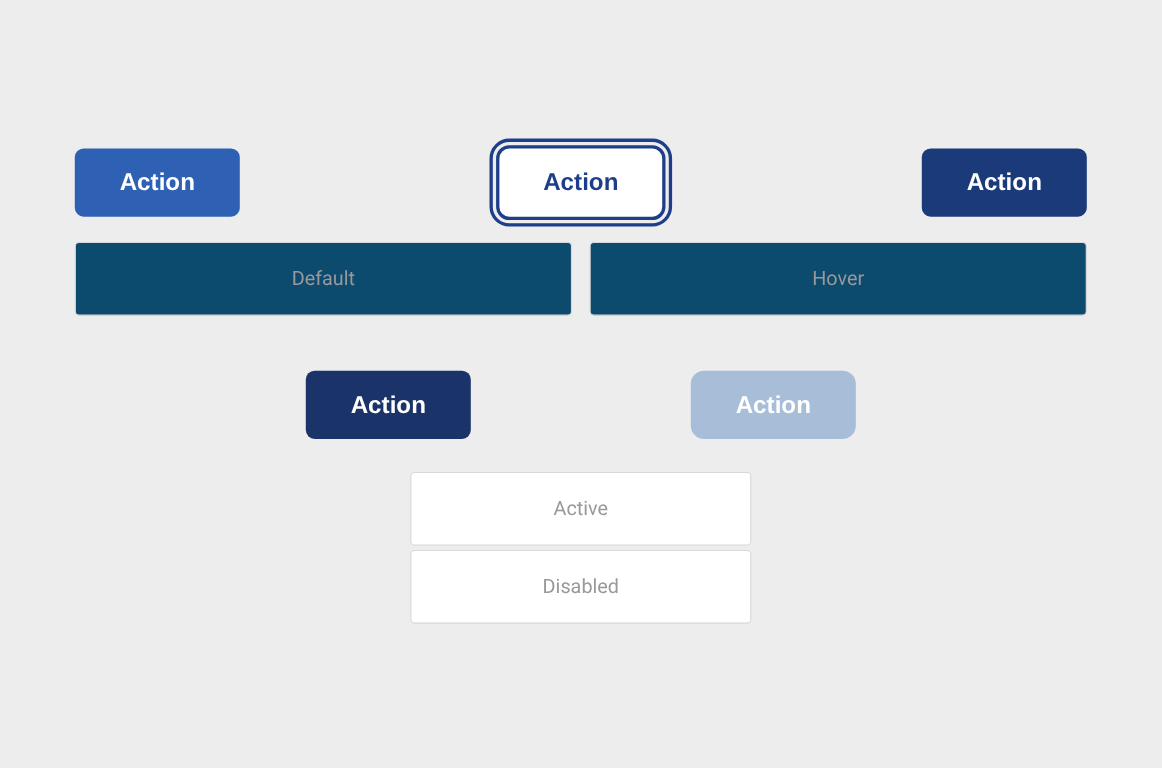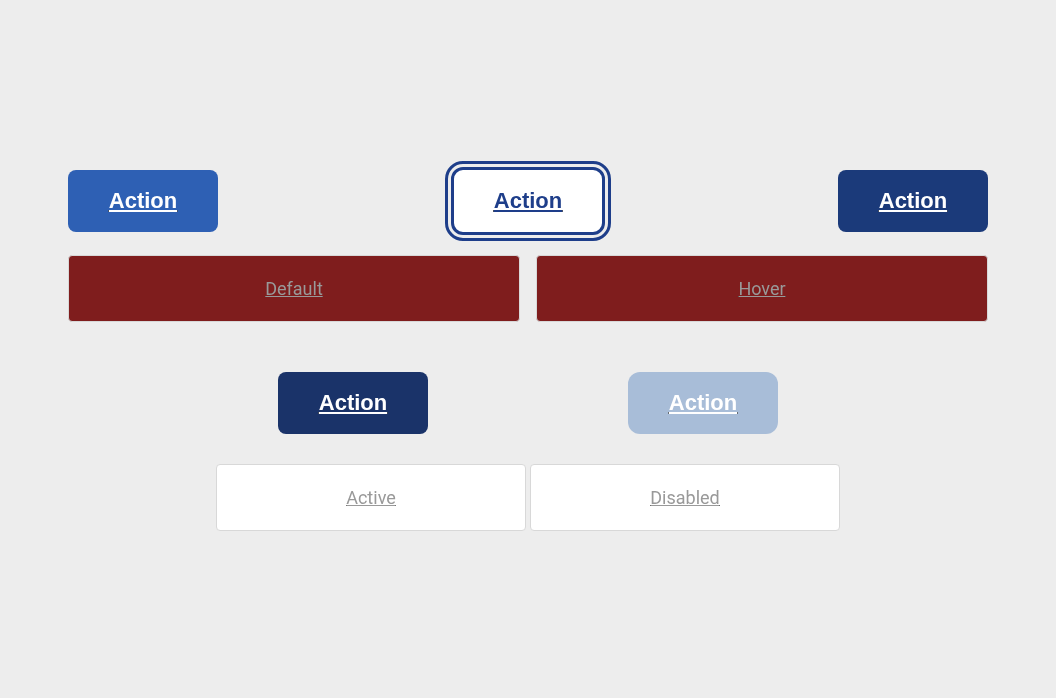--- a/index.html
+++ b/index.html
@@ -1,19 +1,18 @@
 <!DOCTYPE html>
 <html><head>
   <meta charset="utf-8">
   <style>
     * {
       box-sizing: border-box;
       margin: 0;
       padding: 0;
-      text-decoration: underline;
     }
 
     body {
       background-color: #EDEDED;
       width: 1056px;
       height: 698px;
       font-family: -apple-system, BlinkMacSystemFont, 'Segoe UI', Roboto, sans-serif;
       display: flex;
       align-items: center;
       justify-content: center;
@@ -79,21 +78,21 @@
       display: flex;
       flex-direction: row;
       justify-content: space-between;
       align-items: center;
       padding: 0 40px 30px 40px;
       gap: 16px;
     }
 
     .label-box {
       flex: 1;
-      background-color: #7f1d1d;
+      background-color: #0c4a6e;
       border: 1.5px solid #D8D8D8;
       border-radius: 4px;
       padding: 22px 16px;
       text-align: center;
       font-size: 18px;
       color: #999999;
       font-weight: 400;
     }
 
     
@@ -126,21 +125,21 @@
       padding: 18px 40px;
       font-size: 22px;
       font-weight: 700;
       cursor: not-allowed;
       min-width: 150px;
     }
 
     
     .row-labels2 {
       display: flex;
-      flex-direction: row;
+      flex-direction: column;
       justify-content: center;
       align-items: center;
       gap: 4px;
       padding: 10px 40px 30px 40px;
     }
 
     .label-box2 {
       width: 310px;
       background-color: white;
       border: 1.5px solid #D8D8D8;

